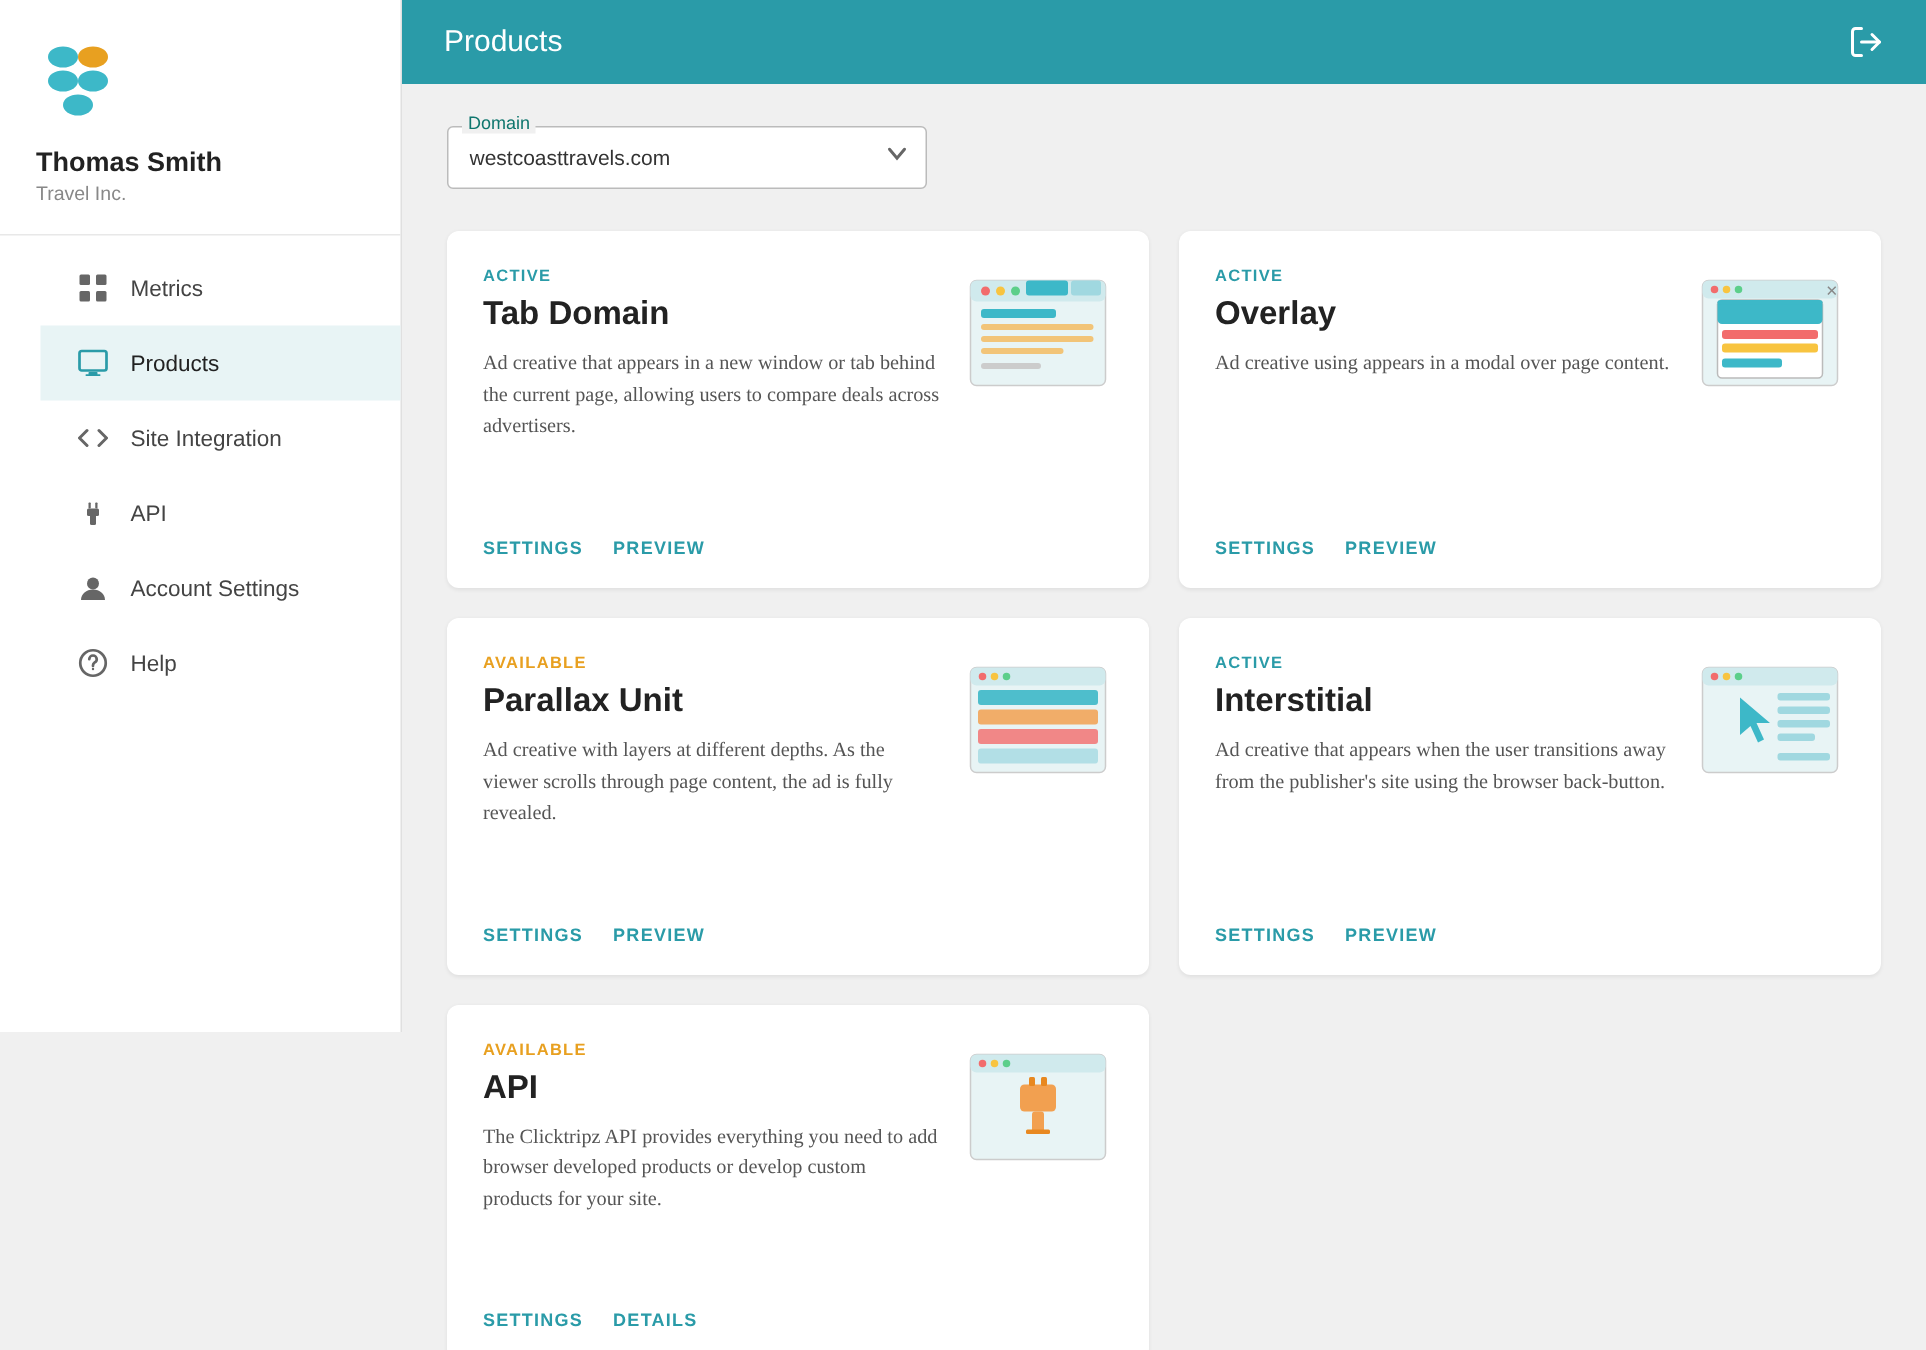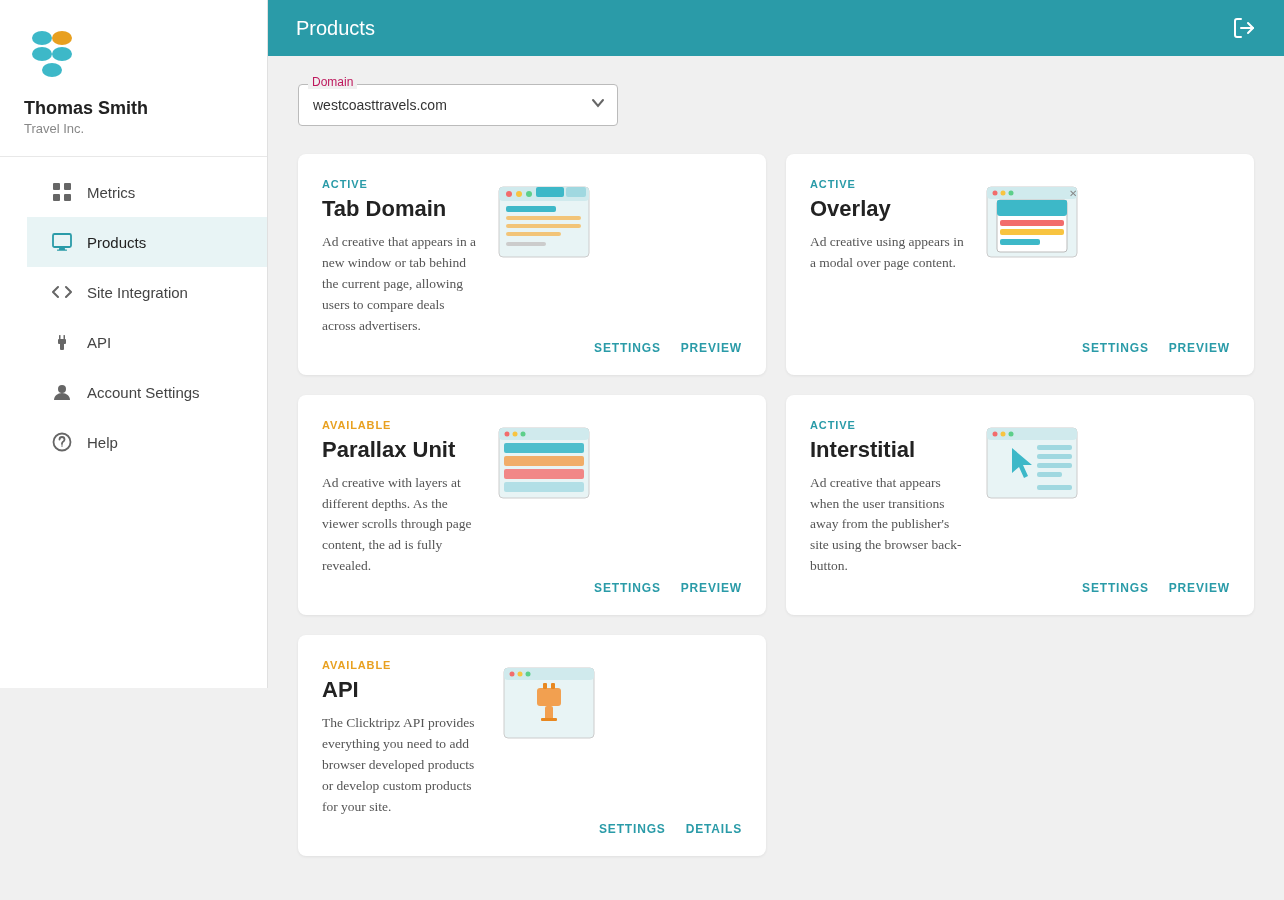--- a/index.html
+++ b/index.html
@@ -107,21 +107,21 @@
       width: 320px;
       margin-bottom: 28px;
     }
     .domain-label {
       position: absolute;
       top: -9px;
       left: 10px;
       background: #f0f0f0;
       padding: 0 4px;
       font-size: 12px;
-      color: #be185d;
+      color: #0f766e;
     }
     .domain-select {
       width: 100%;
       padding: 12px 40px 12px 14px;
       border: 1.5px solid #bbb;
       border-radius: 4px;
       background: #fff;
       font-size: 14px;
       color: #333;
       appearance: none;
@@ -141,21 +141,21 @@
     .cards-grid {
       display: grid;
       grid-template-columns: 1fr 1fr;
       gap: 20px;
     }
     .product-card {
       background: #fff;
       border-radius: 8px;
       padding: 24px 24px 20px;
       display: flex;
-      flex-direction: row;
+      flex-direction: column;
       box-shadow: 0 1px 3px rgba(0,0,0,0.07);
       position: relative;
     }
     .card-top {
       display: flex;
       justify-content: space-between;
       align-items: flex-start;
     }
     .card-content { flex: 1; }
     .card-status {

